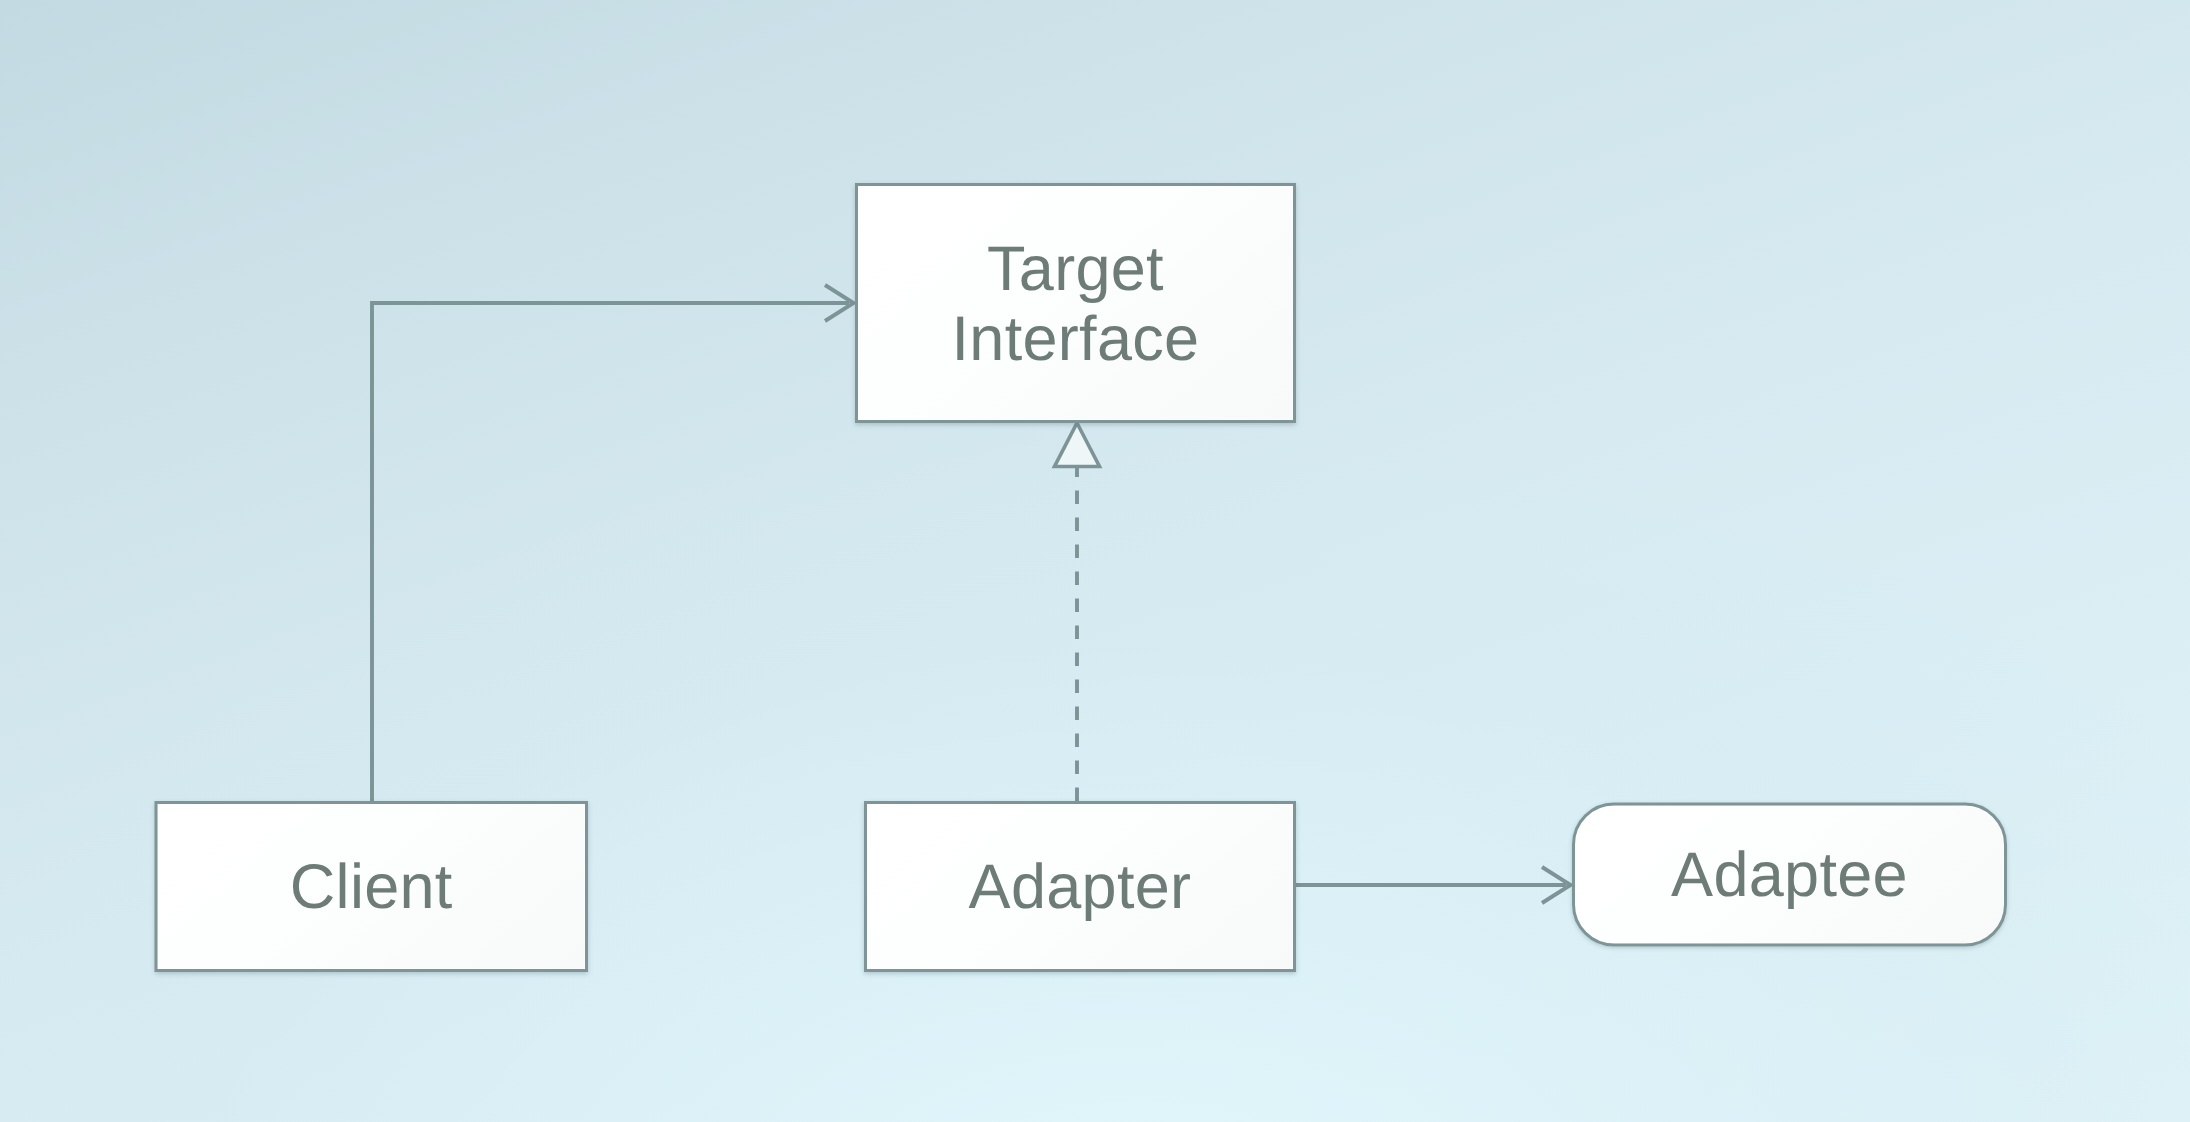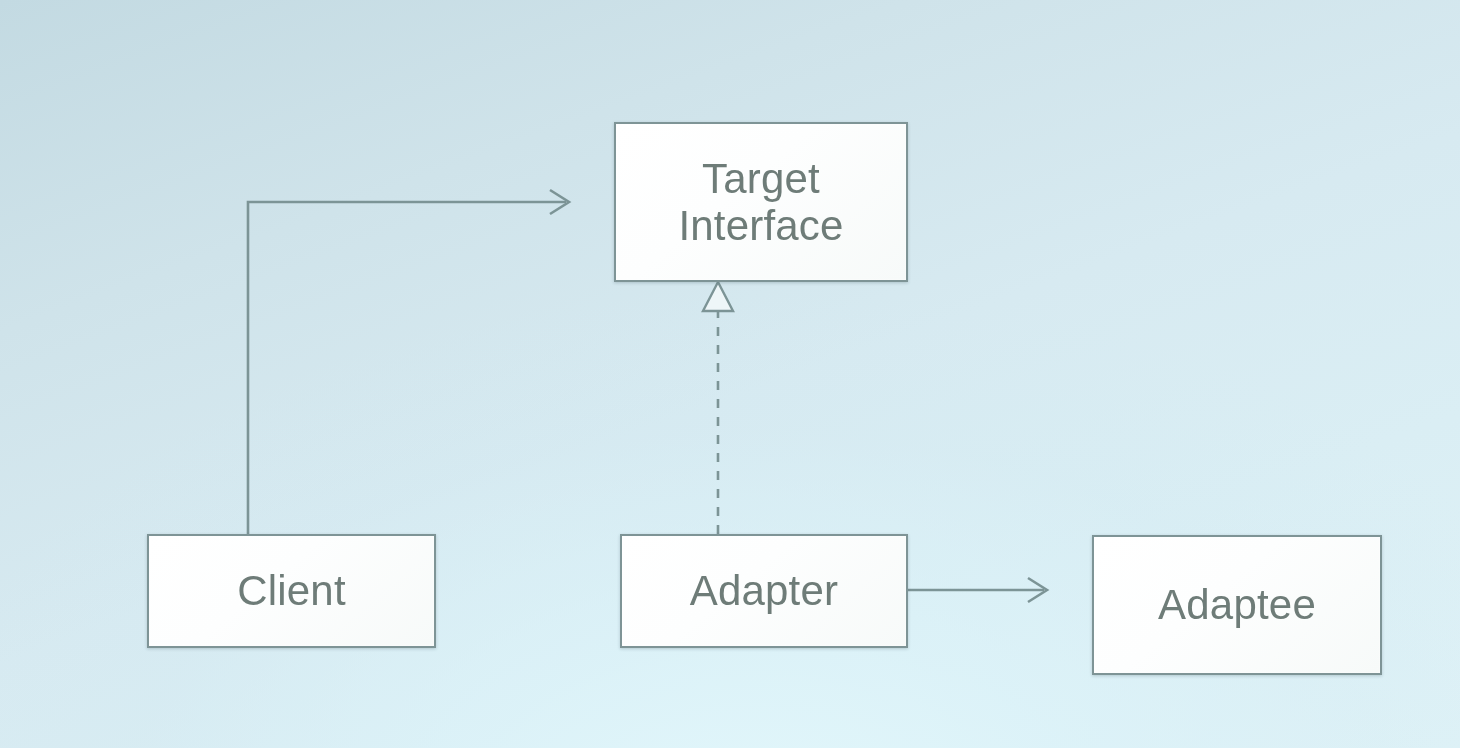--- a/index.html
+++ b/index.html
@@ -40,36 +40,35 @@
   .uml-box {
     position: absolute;
     box-sizing: border-box;
     border: 2px solid #7e9496;
     background: linear-gradient(140deg, #ffffff 0%, #fdfefe 42%, #f7faf9 100%);
     box-shadow: 0 1px 3px rgba(80,110,115,0.30), 0 0 0 0.5px rgba(255,255,255,0.5) inset;
     display: flex;
     align-items: center;
     justify-content: center;
     text-align: center;
-    margin-left: 44px;
   }
   .uml-box .box-label {
     color: #6e7c78;
     font-size: 42px;
     font-weight: 300;
     line-height: 1.12;
     letter-spacing: 0.2px;
     white-space: pre-line;
     user-select: none;
   }
 
   #box-target-interface { left: 570px; top: 122px; width: 294px; height: 160px; }
   #box-client          { left: 103px; top: 534px; width: 289px; height: 114px; text-align: center; }
   #box-adapter         { left: 576px; top: 534px; width: 288px; height: 114px; }
-  #box-adaptee         { left: 1048px; top: 535px; width: 290px; height: 140px; }
+  #box-adaptee         { left: 1048px; top: 535px; width: 290px; height: 96px; border-radius: 28px; }
 </style>
 </head>
 <body>
 
 <div id="diagram-canvas">
 
   <svg id="connector-layer" width="1460" height="748" viewBox="0 0 1460 748" aria-hidden="true">
 
     <g>
       <path d="M 248 534 L 248 202 L 566 202" fill="none" stroke="#7c9496" stroke-width="2.6" stroke-linecap="butt" stroke-linejoin="miter"></path>

